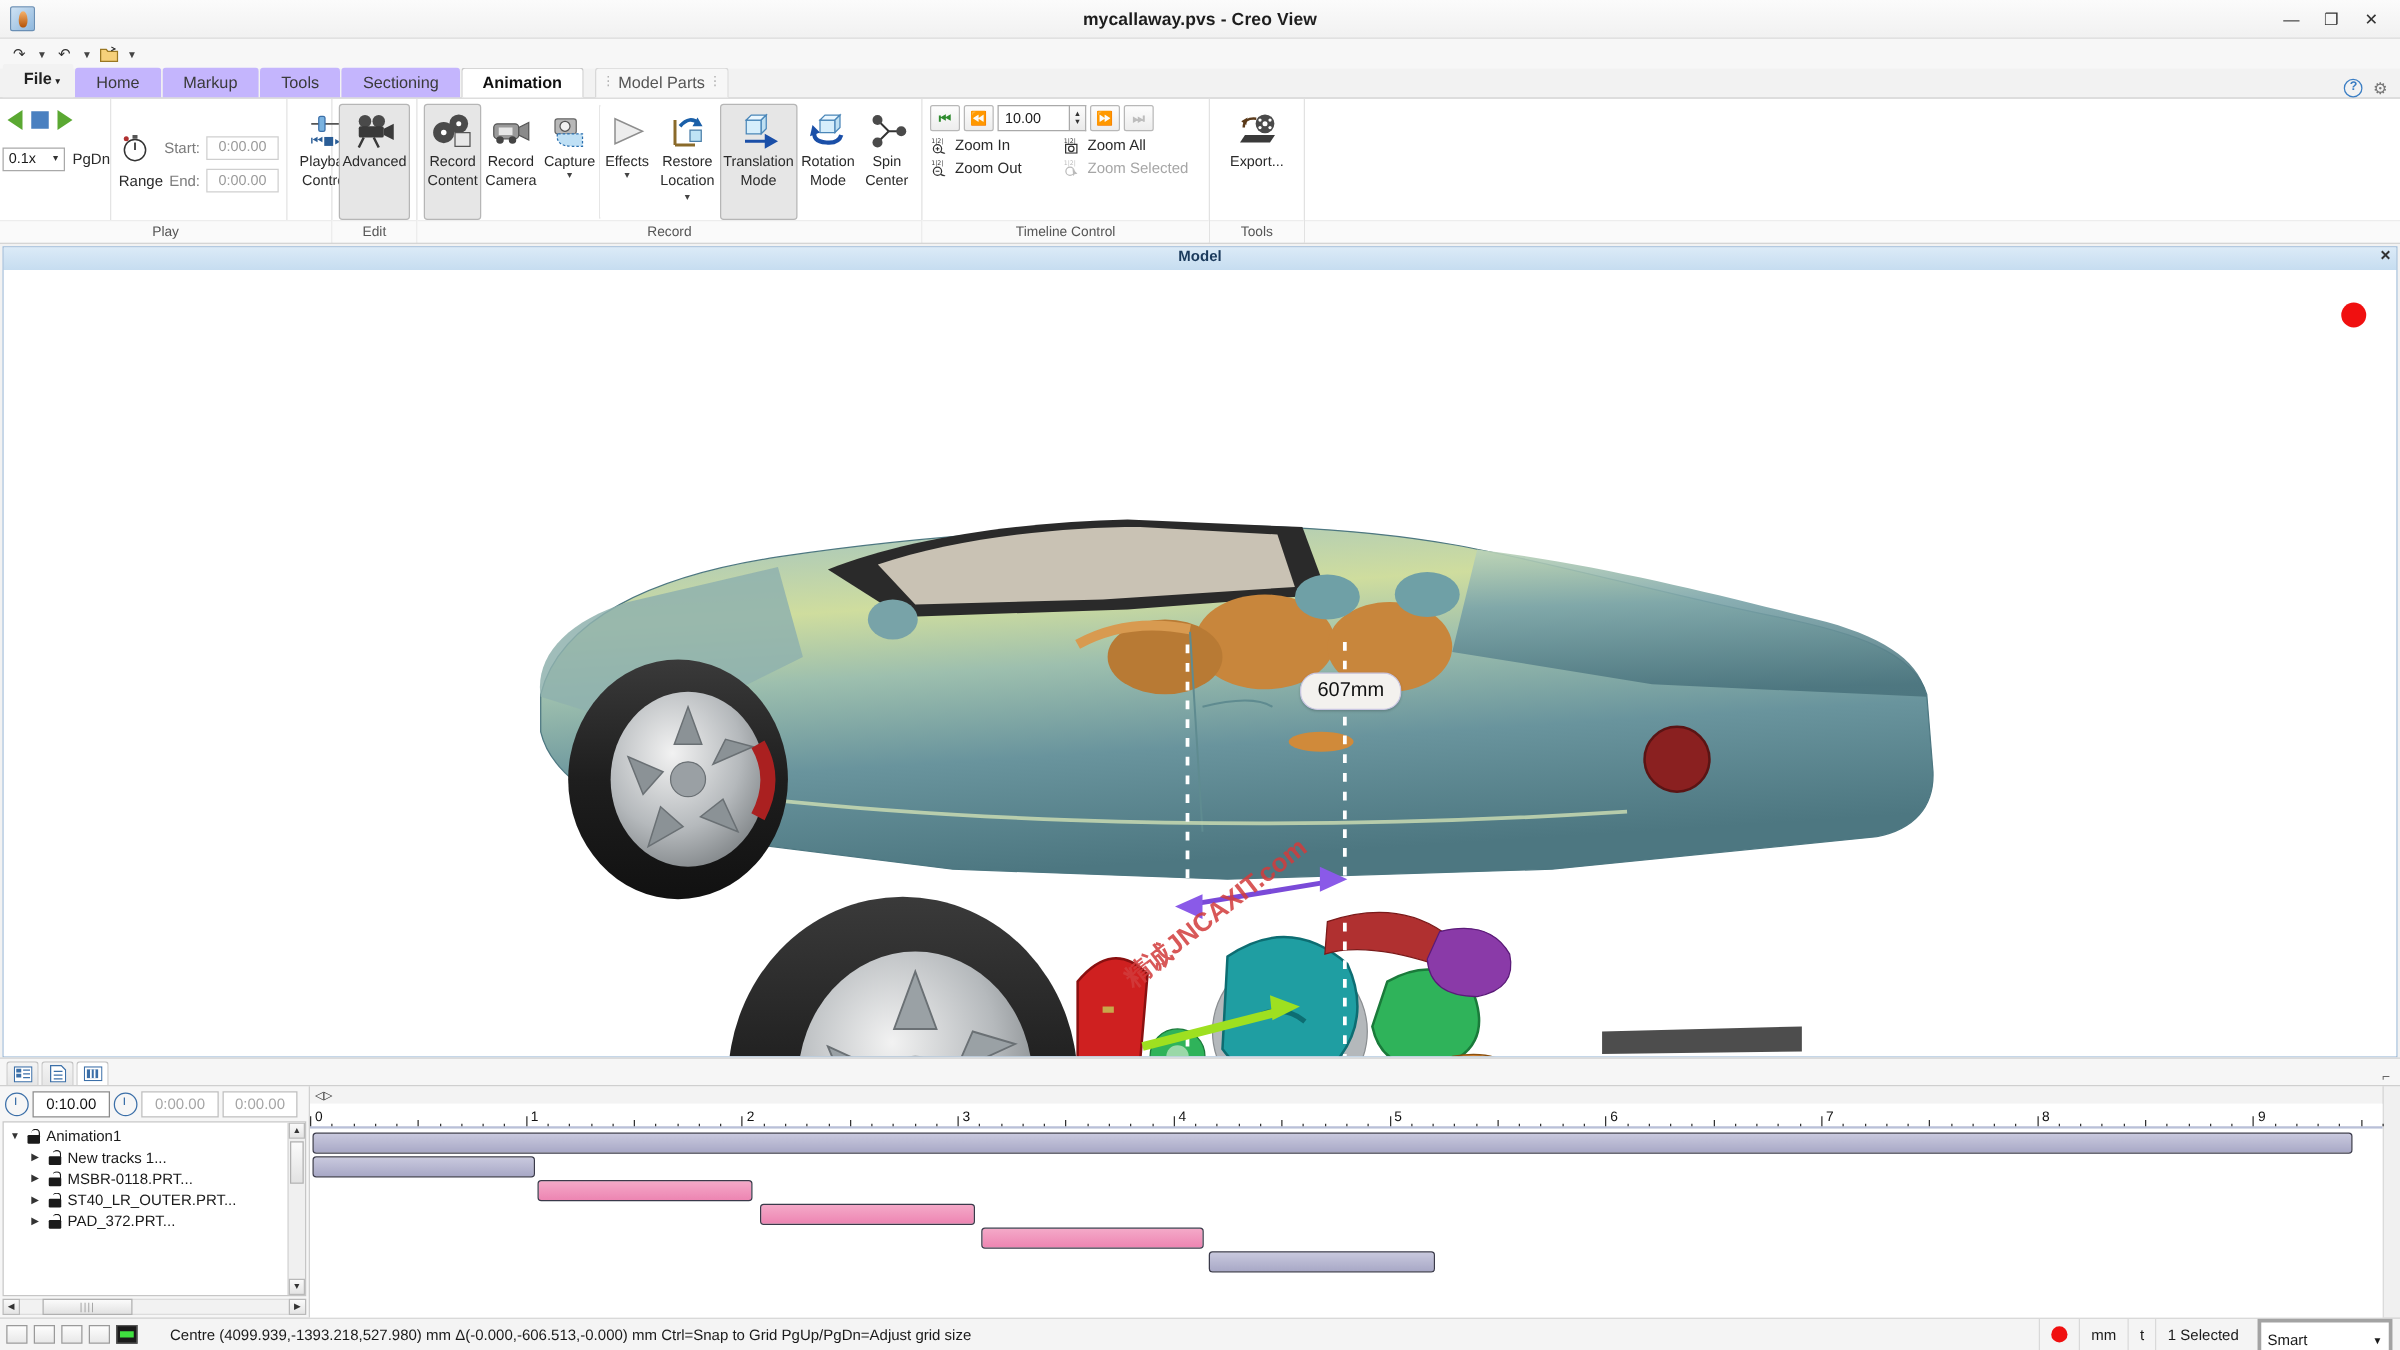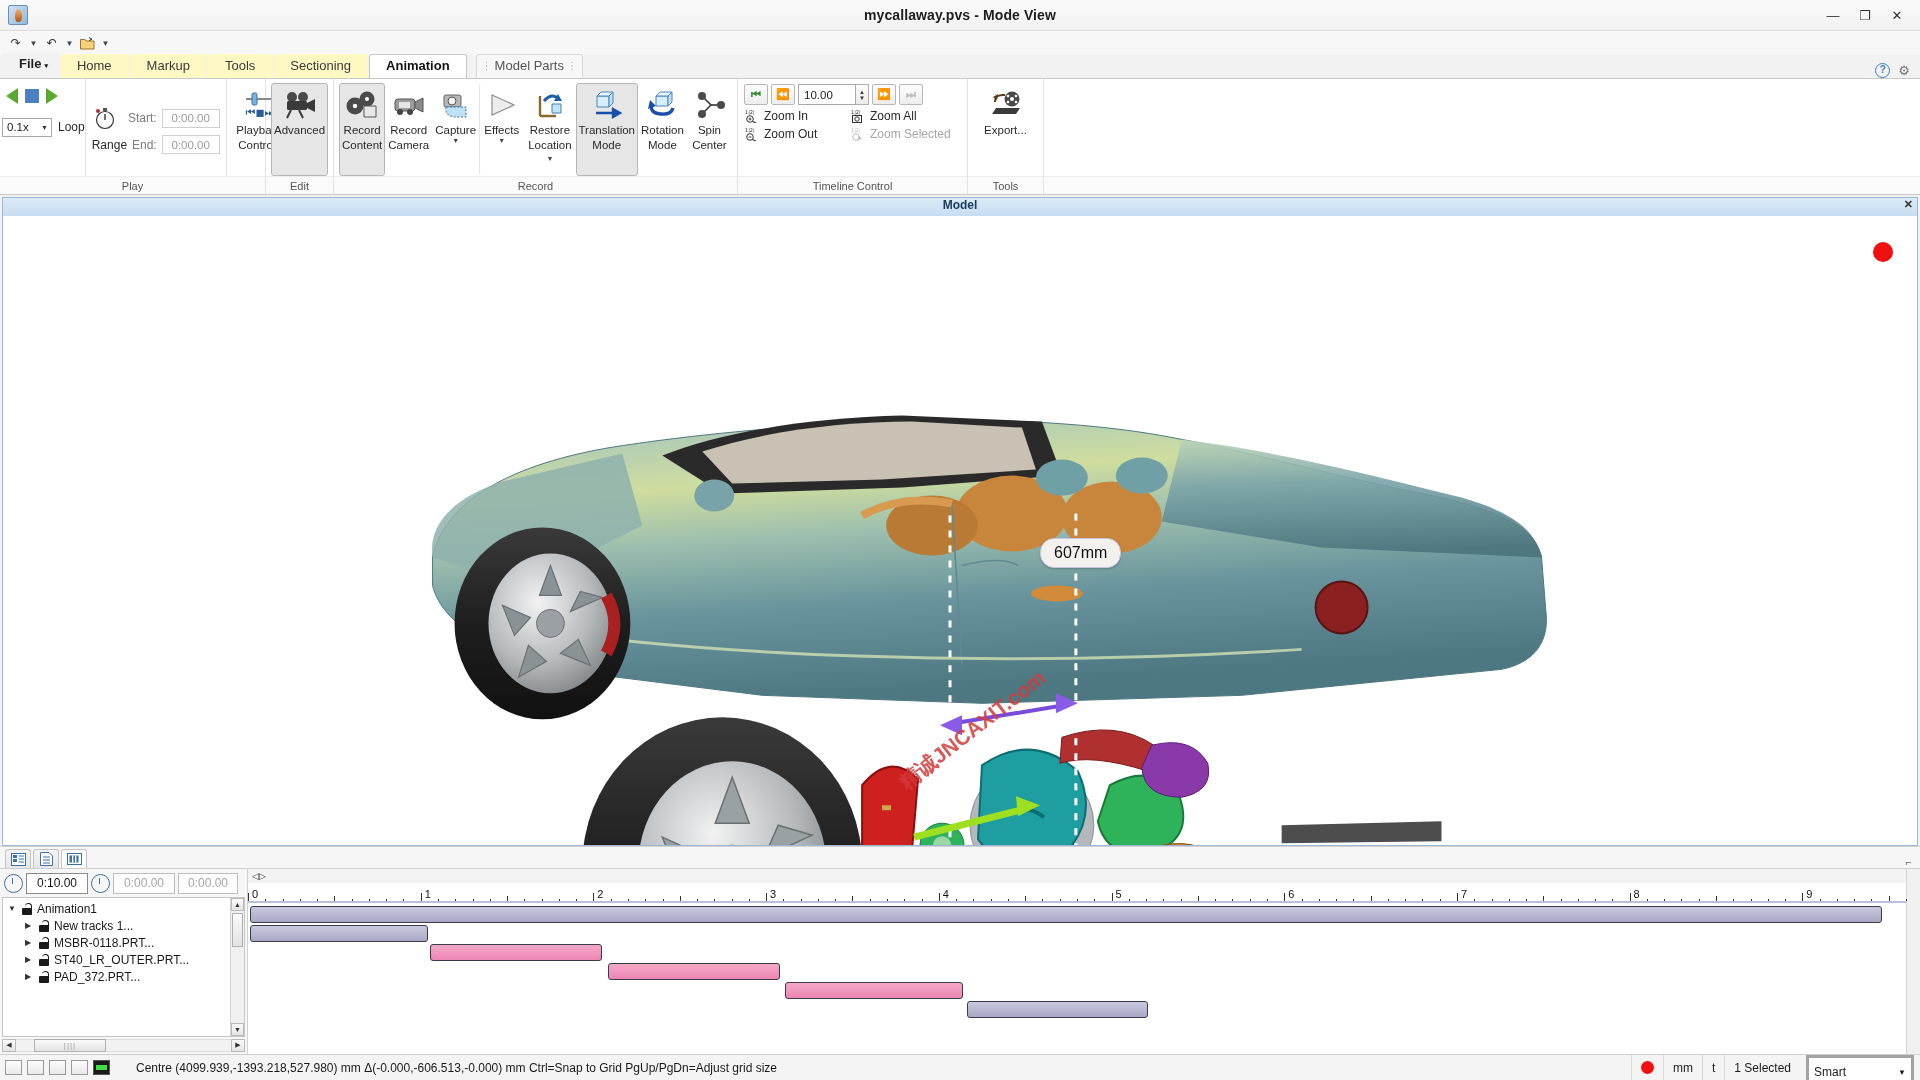--- a/index.html
+++ b/index.html
@@ -43,21 +43,21 @@
          background:#f7f7f7; flex:none; }
   .qat-btn { width:19px; height:19px; display:flex; align-items:center; justify-content:center;
              font-size:12px; color:#333; }
   .qat-caret { font-size:8px; color:#444; width:11px; text-align:center; }
 
   
   .tabstrip { height: 24px; background:#f2f2f2; display:flex; align-items:flex-end;
               border-bottom:1px solid #c8c8c8; padding-left:2px; flex:none; position:relative; }
   .tab {
     padding: 3px 16px 4px; font-size: 13px; color:#3a3a3a;
-    border:1px solid transparent; border-bottom:none; background:#fef9c3;
+    border:1px solid transparent; border-bottom:none; background:#c4b5fd;
     margin-right:1px; border-radius:3px 3px 0 0; line-height:16px;
   }
   .tab.file { background:#f2f2f2; font-weight:bold; color:#222; padding-right:10px;}
   .tab.file .mini-caret { font-size:7px; margin-left:3px; }
   .tab.active { background:#ffffff; color:#111; font-weight:bold;
                 border-color:#c8c8c8; position:relative; z-index:3; }
   .tab.ghost { background:#f7f7f7; color:#555; border-color:#d8d8d8;
                margin-left:8px; position:relative; padding-left:18px; padding-right:18px;}
   .tab.ghost::before, .tab.ghost::after {
     content:"⋮"; position:absolute; top:3px; font-size:10px; color:#aaa;
@@ -230,21 +230,21 @@
   .st-smart { width:108px; justify-content:space-between; background:#fff;
               border:3px solid #a3a3a3; height:19px; margin:0 6px; padding:14px 5px; }
 </style>
 </head>
 <body>
 
 <div id="app">
 
   <div class="titlebar">
     <div class="app-logo"></div>
-    <div class="title-text">mycallaway.pvs - Mode View</div>
+    <div class="title-text">mycallaway.pvs - Creo View</div>
     <div class="win-btns">
       <div class="win-btn">—</div>
       <div class="win-btn">❐</div>
       <div class="win-btn">✕</div>
     </div>
   </div>
 
   <div class="qat">
     <div class="qat-btn">↷</div>
     <div class="qat-caret">▼</div>
@@ -284,21 +284,21 @@
             <div class="play-row1">
               <div class="tri-l"></div>
               <div class="sq-stop"></div>
               <div class="tri-r"></div>
             </div>
             <div class="play-row2">
               <div class="speed-sel">
                 <span>0.1x</span>
                 <span class="sc">▼</span>
               </div>
-              <div class="loop-lbl">Loop</div>
+              <div class="loop-lbl">PgDn</div>
             </div>
           </div>
 
           <div class="range-col" style="border-left:1px solid #e4e4e4;">
             <div class="range-row">
               <div class="clock-ic">
                 <svg width="26" height="26" viewBox="0 0 26 26">
                   <circle cx="13" cy="15" r="8.5" fill="#fff" stroke="#333" stroke-width="1.2"></circle>
                   <rect x="11" y="3" width="4" height="3" fill="#555"></rect>
                   <line x1="13" y1="15" x2="13" y2="9" stroke="#111" stroke-width="1.2"></line>

